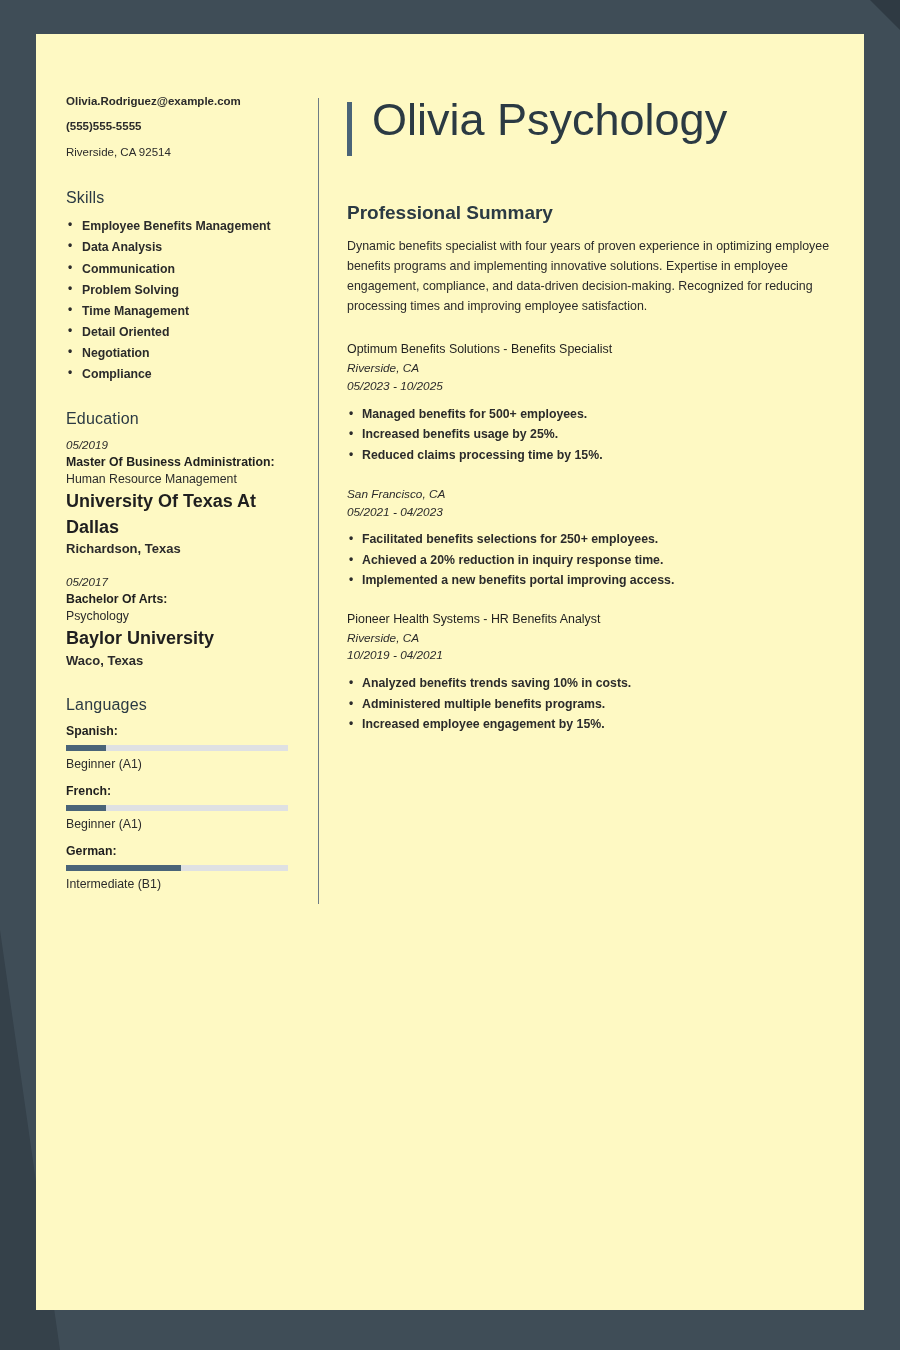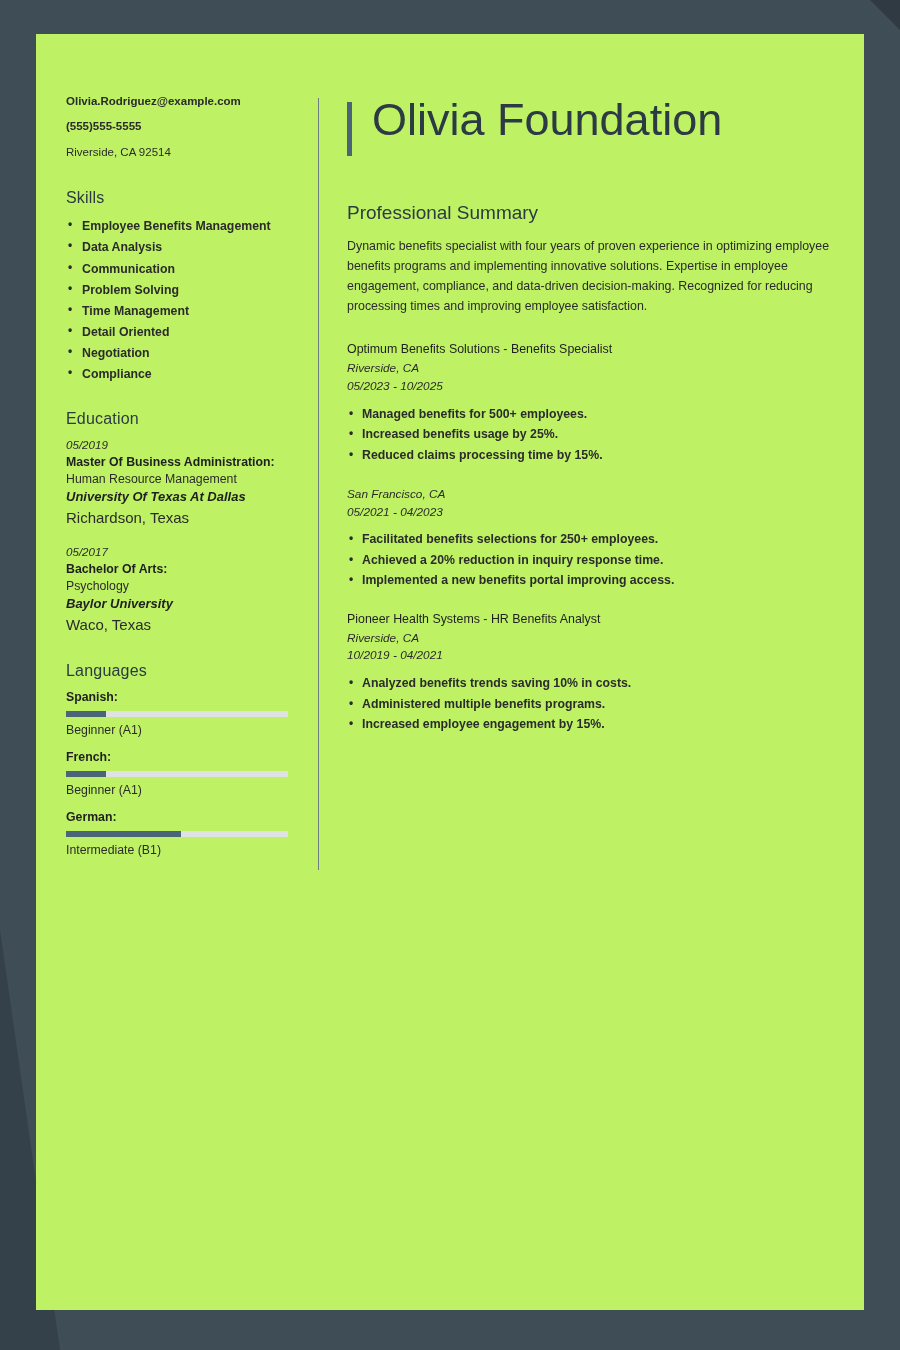--- a/index.html
+++ b/index.html
@@ -26,21 +26,21 @@
     width: 0; height: 0;
     border-bottom: 420px solid #35414a;
     border-right: 60px solid transparent;
   }
   .page {
     position: absolute;
     left: 36px;
     top: 34px;
     width: 828px;
     height: 1276px;
-    background: #bef264;
+    background: #fef9c3;
     overflow: hidden;
   }
   .resume {
     display: flex;
     padding: 60px 34px 0 30px;
   }
   
   .left {
     width: 252px;
     padding-right: 16px;
@@ -95,30 +95,30 @@
     font-weight: bold;
     color: #1f1f1f;
     line-height: 1.4;
   }
   .edu-field {
     font-size: 12.3px;
     color: #2b2b2b;
     line-height: 1.4;
   }
   .edu-school {
-    font-size: 13px;
+    font-size: 18px;
     font-weight: bold;
     color: #1f1f1f;
     line-height: 1.45;
-    font-style: italic;
   }
   .edu-loc {
-    font-size: 15px;
+    font-size: 13px;
     color: #2b2b2b;
     line-height: 1.45;
+    font-weight: bold;
   }
   .lang-row { margin-bottom: 13px; }
   .lang-name {
     font-size: 12.3px;
     font-weight: bold;
     color: #1f1f1f;
     margin-bottom: 7px;
   }
   .bar-track {
     height: 6px;
@@ -160,21 +160,21 @@
   h1.name {
     font-size: 45px;
     font-weight: normal;
     color: #2b3a43;
     margin: 0;
     line-height: 1.05;
     letter-spacing: 0px;
   }
   .right h2 {
     font-size: 19px;
-    font-weight: normal;
+    font-weight: bold;
     color: #2b3a43;
     margin: 0 0 12px 0;
   }
   .section { margin-bottom: 26px; }
   .summary {
     font-size: 12.4px;
     color: #2b2b2b;
     line-height: 1.62;
     margin: 0;
   }
@@ -272,21 +272,21 @@
       </div>
 
     </div>
 
     <div class="divider"></div>
 
     <div class="right">
 
       <div class="name-row">
         <div class="name-bar"></div>
-        <h1 class="name">Olivia Foundation</h1>
+        <h1 class="name">Olivia Psychology</h1>
       </div>
 
       <div class="section">
         <h2>Professional Summary</h2>
         <p class="summary">Dynamic benefits specialist with four years of proven experience in optimizing employee benefits programs and implementing innovative solutions. Expertise in employee engagement, compliance, and data-driven decision-making. Recognized for reducing processing times and improving employee satisfaction.</p>
       </div>
 
       <div class="section">
 
         <div class="job">

